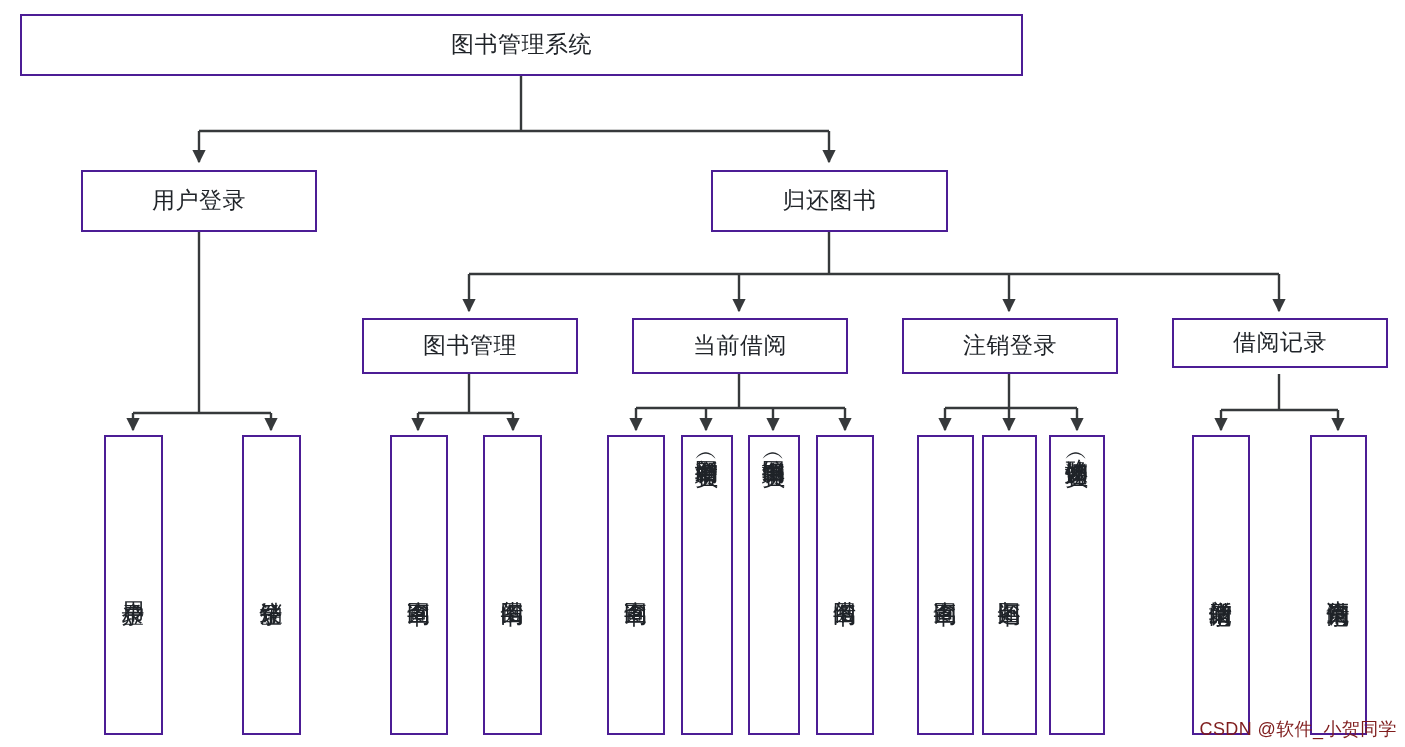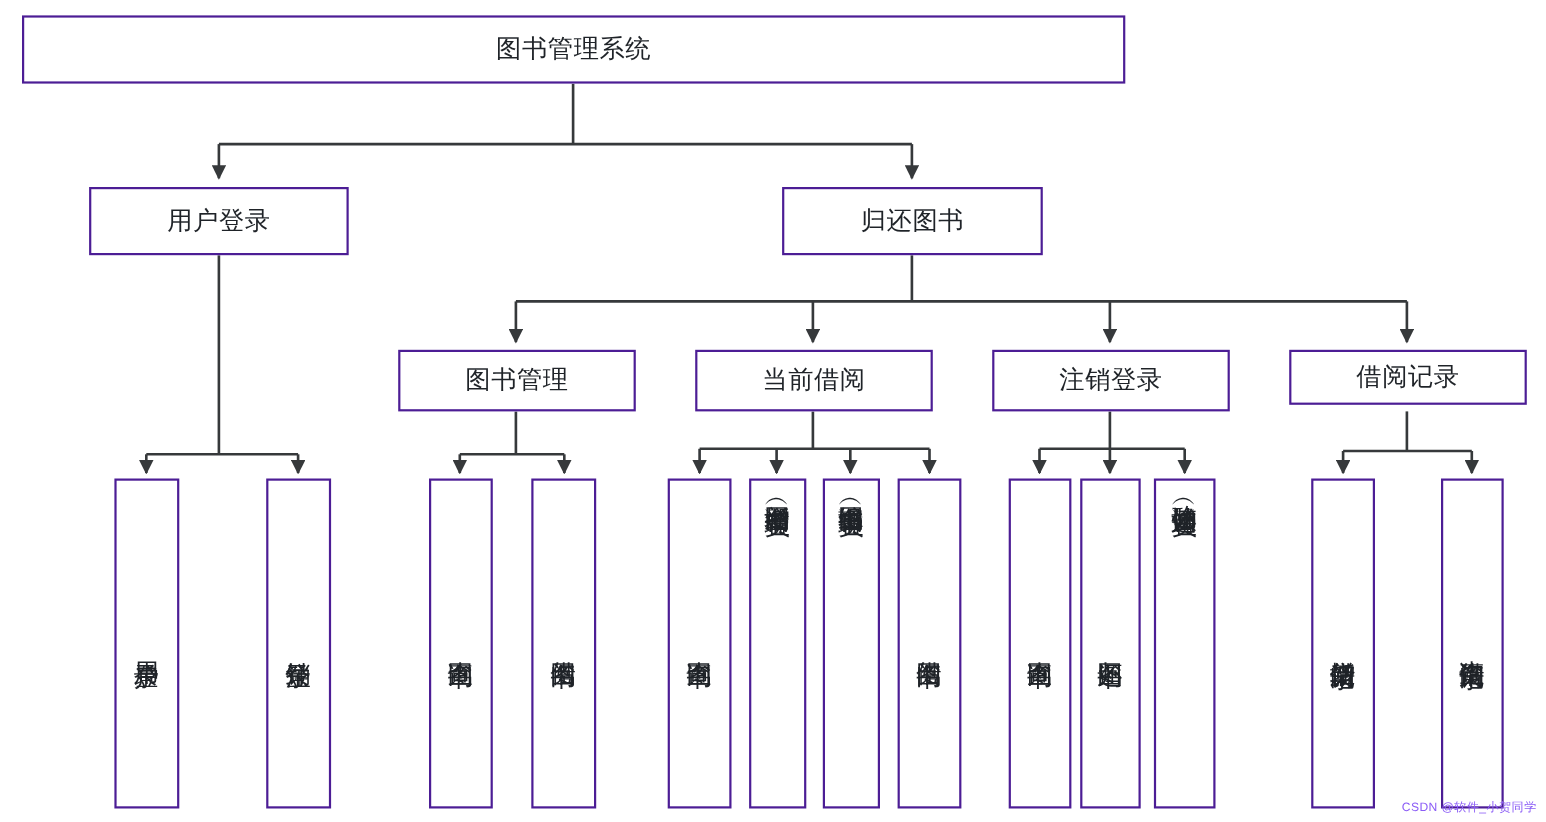--- a/index.html
+++ b/index.html
@@ -64,22 +64,22 @@
     white-space: nowrap;
   }
   .node.vert.shortpad {
     align-items: center;
     padding-top: 0;
   }
   #watermark {
     position: absolute;
     right: 8px;
     bottom: 6px;
-    font-size: 11px;
-    color: #8b5cf6;
+    font-size: 18px;
+    color: #7f1d1d;
     white-space: nowrap;
     letter-spacing: 0.4px;
   }
 </style>
 </head>
 <body>
 
 <div id="canvas">
 
   <svg id="edges" viewBox="0 0 1405 747" xmlns="http://www.w3.org/2000/svg">

